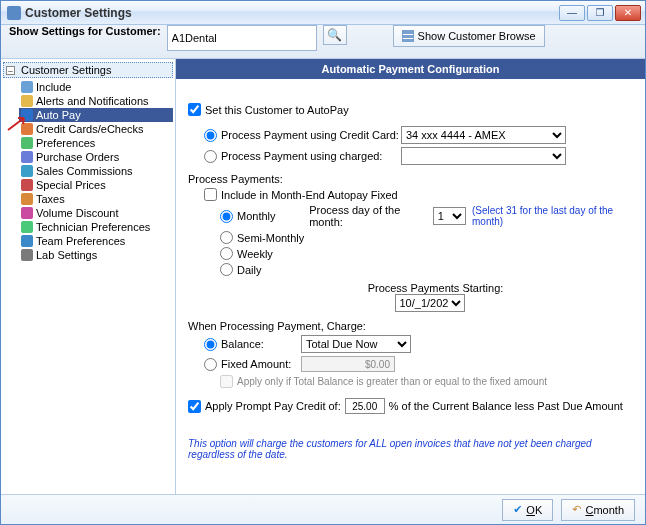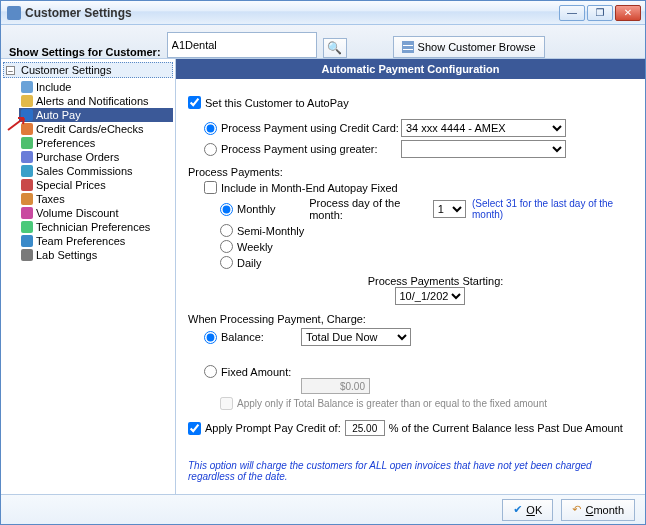--- a/index.html
+++ b/index.html
@@ -40,21 +40,21 @@
     border: 1px solid #7ba7d9;
     border-radius: 2px;
     display:flex; align-items:center; justify-content:center;
     font-size:10px; color:#2a4b7c;
   }
   .win-btn.close { background: linear-gradient(#f49a8c,#d24a34); color:#fff; border-color:#a03222;}
   .top-toolbar {
     height: 34px;
     background: linear-gradient(#f0f4fa,#e2ebf5);
     border-bottom: 1px solid #b8cde6;
-    display:flex; align-items:flex-end;
+    display:flex; align-items:flex-start;
     padding: 0 8px;
     gap: 6px;
   }
   .top-toolbar label { font-weight: bold; font-size:11px;}
   .txt-input {
     height: 20px; border:1px solid #9db6d4; background:#fff;
     padding:12px 4px; font-size:11px;
   }
   .customer-input { width: 150px; }
   .search-btn {
@@ -98,37 +98,37 @@
   }
   .panel-title {
     background:#3b5998;
     color:#fff;
     text-align:center;
     font-weight:bold;
     height:20px; line-height:20px;
     font-size:11px;
   }
   .panel-body {
-    padding: 9px 12px 6px 12px;
+    padding: 16px 12px 6px 12px;
     font-size:11px;
   }
   .row { display:flex; align-items:center; margin:3px 0;}
   .indent1 { margin-left: 16px;}
   .indent2 { margin-left: 32px;}
   input[type=checkbox], input[type=radio]{ margin:0 4px 0 0; vertical-align:middle;}
   select.sel { height:18px; border:1px solid #888; font-size:11px; background:#fff;}
   .wide-sel { width:165px;}
   .small-sel { width:36px;}
   .med-sel { width:70px;}
   .note-blue { color:#1a3fd6; font-size:10px;}
   .note-gray { color:#8a8a8a; font-size:10px;}
   .note-italic { font-style:italic; color:#1a3fd6; font-size:10px;}
   .money-box {
-    width:69px; height:16px; border:1px solid #aaa; background:#f3f3f3;
-    text-align:right; padding:0 4px; line-height:16px; font-size:10px; color:#888;margin-top:29px;
+    width:94px; height:16px; border:1px solid #aaa; background:#f3f3f3;
+    text-align:right; padding:0 4px; line-height:16px; font-size:10px; color:#888;
   }
   .small-input {
     width:40px; height:16px; border:1px solid #888; text-align:center; font-size:10px;
   }
   .section-label { margin-top:8px; }
   .footer {
     position:absolute; bottom:0; left:0; right:0;
     height:30px;
     border-top:1px solid #b8cde6;
     background:linear-gradient(#f5f9fd,#e9f1fa);
@@ -255,21 +255,21 @@
 
         <div class="row indent1" style="margin-top:10px;">
           <input type="radio" name="method" checked="" style="">
           <span style="width:180px;">Process Payment using Credit Card:</span>
           <select class="sel wide-sel">
             <option>34 xxx 4444 - AMEX</option>
           </select>
         </div>
         <div class="row indent1">
           <input type="radio" name="method" style="">
-          <span style="width:180px;">Process Payment using greater:</span>
+          <span style="width:180px;">Process Payment using charged:</span>
           <select class="sel wide-sel"><option></option></select>
         </div>
 
         <div class="row section-label">Process Payments:</div>
         <div class="row indent1">
           <input type="checkbox" style="">
           <span>Include in Month-End Autopay Fixed</span>
         </div>
         <div class="row indent2">
           <input type="radio" name="freq" checked="" style="">

